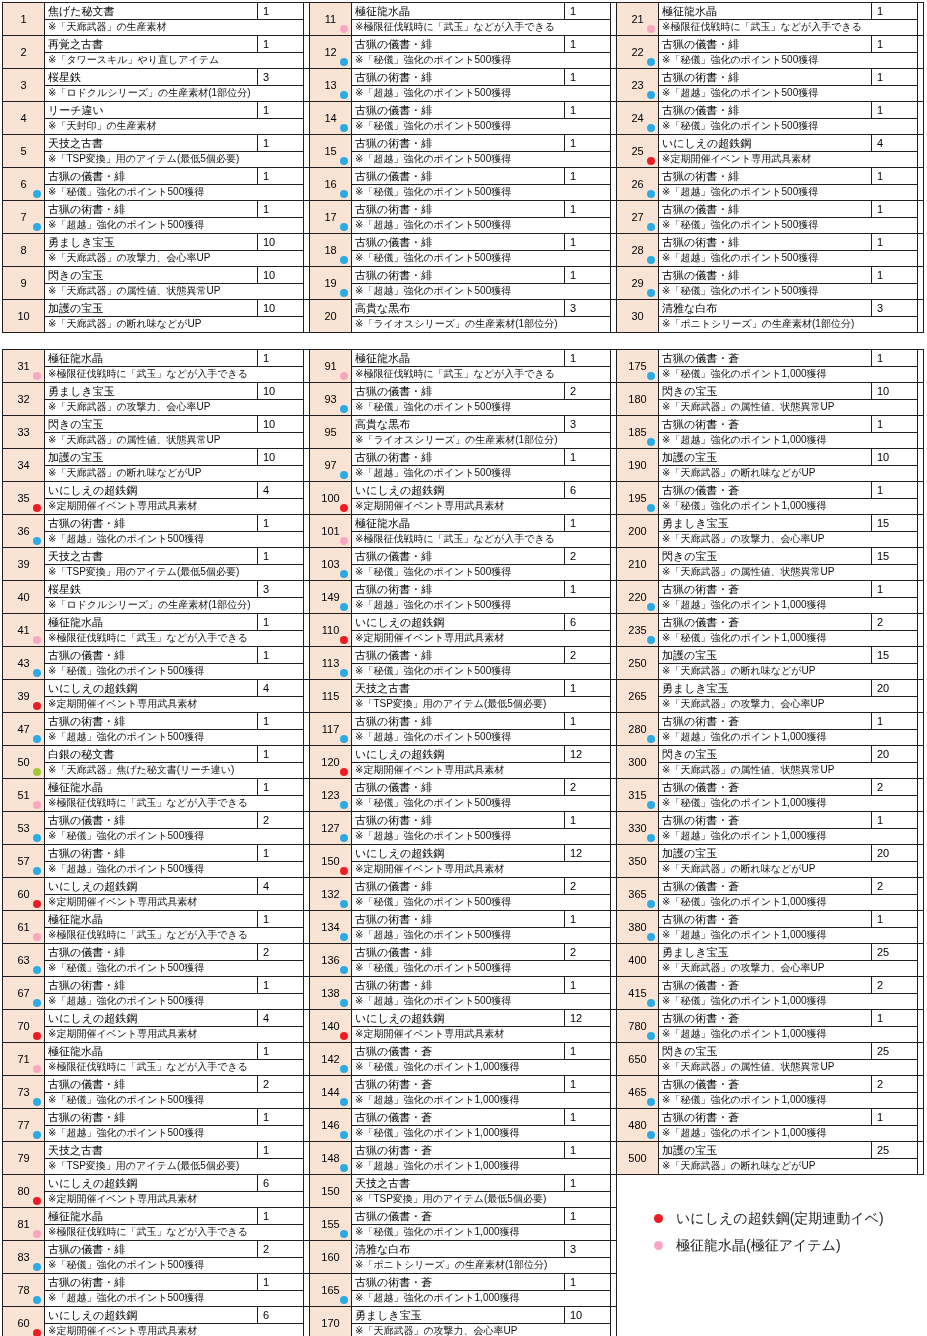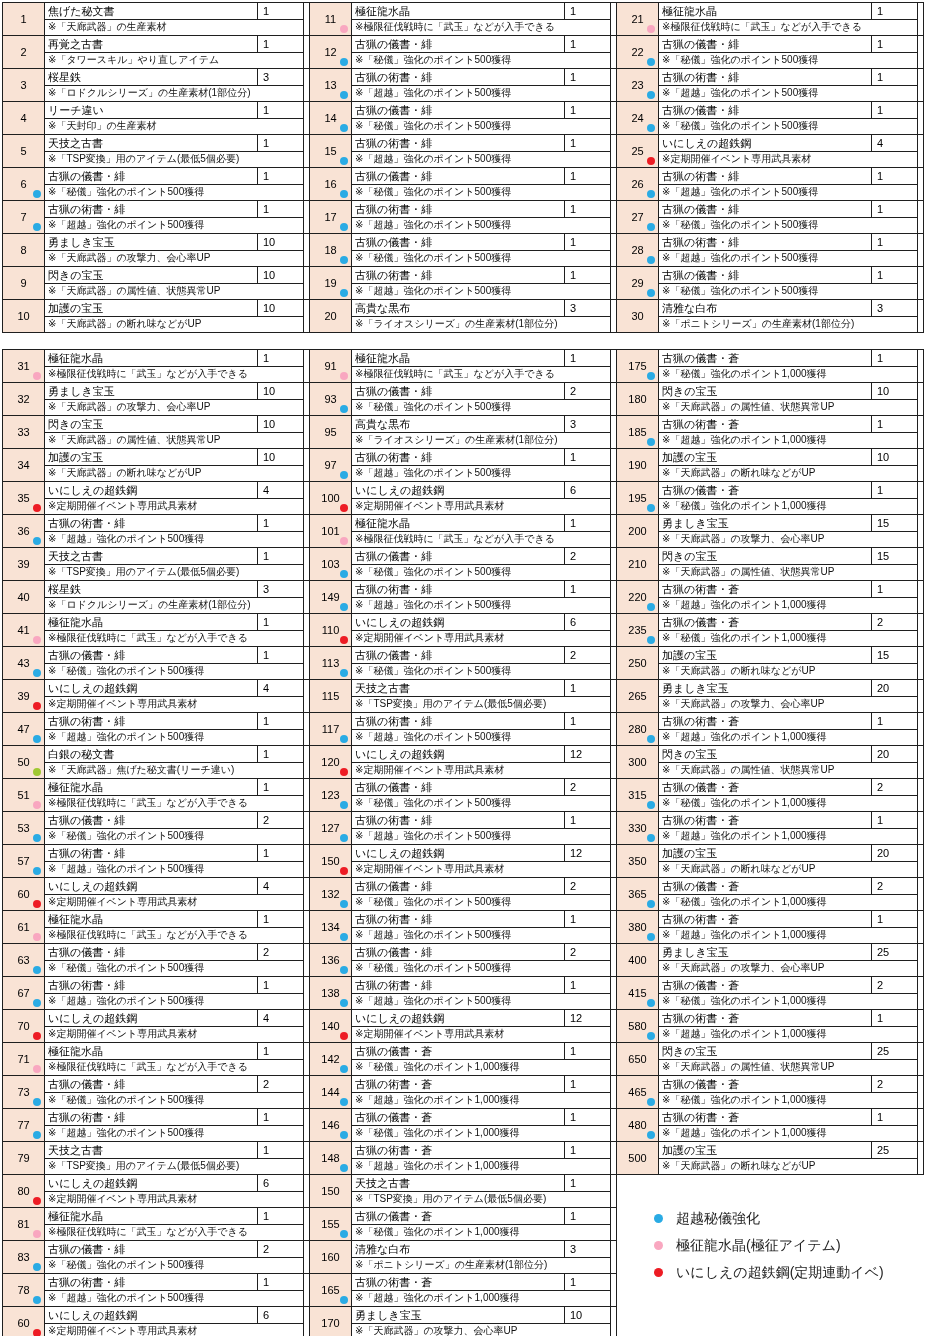--- a/index.html
+++ b/index.html
@@ -1136,21 +1136,21 @@
             <span>415</span>
             <span class="dot" style="background: rgb(42, 171, 228);"></span>
           </div>
           <div class="nm">古猟の儀書・蒼</div>
           <div class="qt">2</div>
           <div class="nt">※「秘儀」強化のポイント1,000獲得</div>
           <div class="strip"></div>
         </div>
         <div class="entry">
           <div class="num">
-            <span>580</span>
+            <span>780</span>
             <span class="dot" style="background: rgb(42, 171, 228);"></span>
           </div>
           <div class="nm">古猟の術書・蒼</div>
           <div class="qt">1</div>
           <div class="nt">※「超越」強化のポイント1,000獲得</div>
           <div class="strip"></div>
         </div>
         <div class="entry">
           <div class="num">
             <span>650</span>
@@ -1185,26 +1185,22 @@
             <span>500</span>
           </div>
           <div class="nm">加護の宝玉</div>
           <div class="qt">25</div>
           <div class="nt">※「天廊武器」の断れ味などがUP</div>
           <div class="strip"></div>
         </div>
       </div>
     <div class="legend">
         <div class="lg-item">
-          <span class="lg-dot" style="background: rgb(42, 171, 228);"></span>
-          <span class="lg-label">超越秘儀強化</span>
+          <span class="lg-dot" style="background: rgb(237, 28, 36);"></span>
+          <span class="lg-label">いにしえの超鉄鋼(定期連動イベ)</span>
         </div>
         <div class="lg-item">
           <span class="lg-dot" style="background: rgb(249, 167, 192);"></span>
           <span class="lg-label">極征龍水晶(極征アイテム)</span>
-        </div>
-        <div class="lg-item">
-          <span class="lg-dot" style="background: rgb(237, 28, 36);"></span>
-          <span class="lg-label">いにしえの超鉄鋼(定期連動イベ)</span>
         </div>
       </div>
   </div>
 </div>
 
 </body></html>

